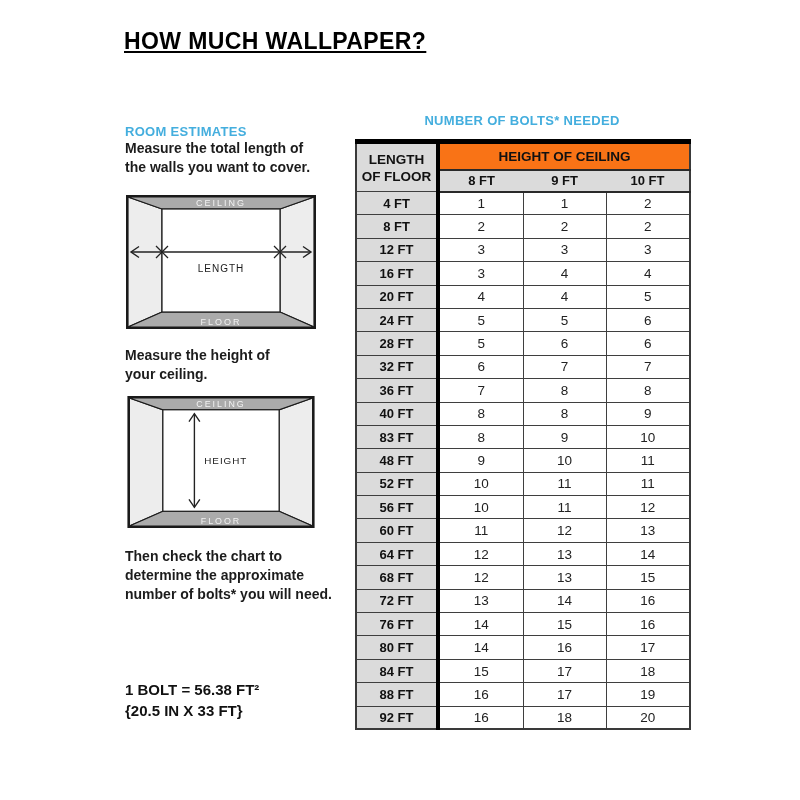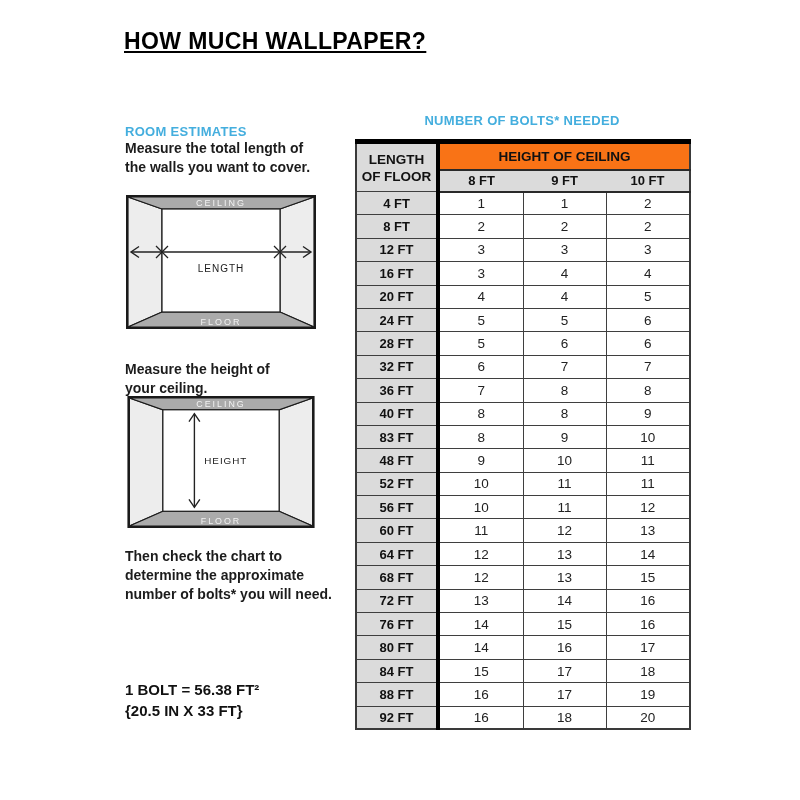--- a/index.html
+++ b/index.html
@@ -12,21 +12,21 @@
     position:absolute; left:124px; top:28px;
     font-size:23px; font-weight:bold; letter-spacing:.4px; color:#000000;text-decoration:underline;
   }
   .section-heading {
     position:absolute; font-size:13px; font-weight:bold; letter-spacing:.3px; color:#44AEDE;
   }
   .h-room { left:125px; top:100px;margin-top:24px; }
   .h-table { left:355px; top:113px; width:334px; text-align:center; }
   .instr { position:absolute; left:125px; font-size:14px; color:#1c1c1c; line-height:19px;font-weight:bold; }
   .i1 { top:139px; }
-  .i2 { top:360px; }
+  .i2 { top:346px; }
   .i3 { top:547px; }
   .footnote { position:absolute; left:125px; top:635px; font-size:15px; font-weight:bold; color:#111; line-height:20px; }
   .footnote .indent { padding-left:11px; }
   .boltinfo { position:absolute; left:125px; top:679px; font-size:15px; font-weight:bold; color:#111; line-height:21px; }
   .diagram { position:absolute; left:126px; }
   .d1 { top:195px; }
   .d2 { top:396px; }
 
   table.bolts {
     position:absolute; left:355px; top:139px; width:334px;

